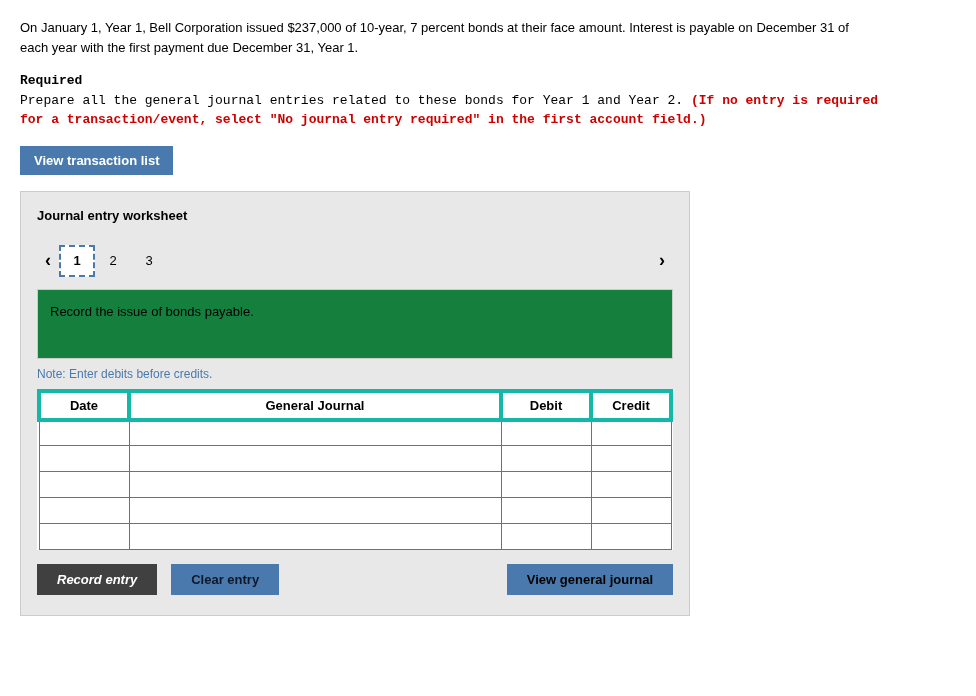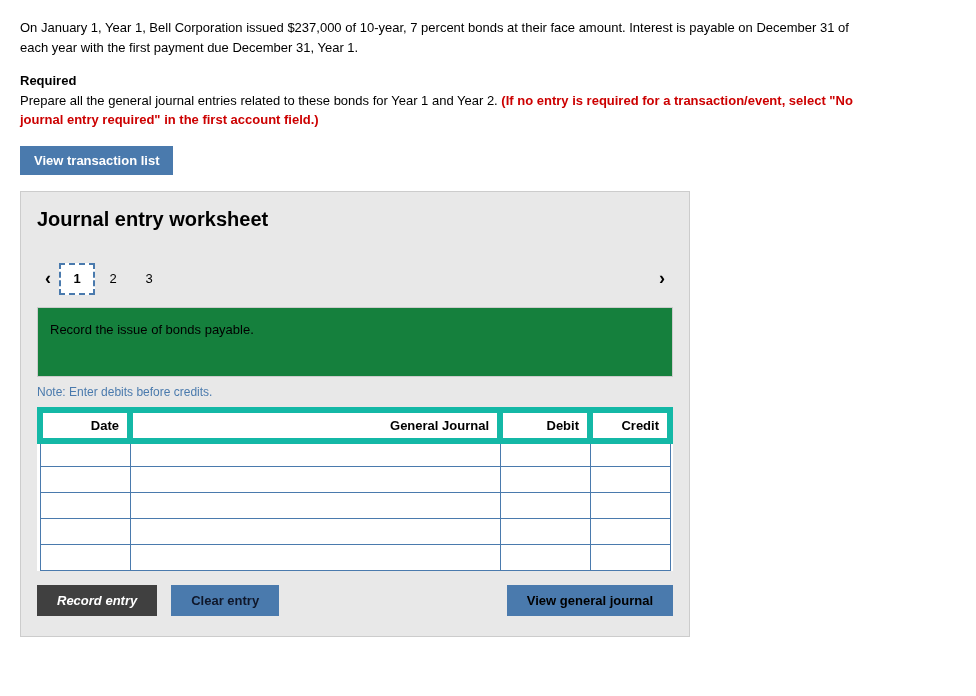--- a/index.html
+++ b/index.html
@@ -14,20 +14,21 @@
     }
     .intro-text {
       font-size: 13px;
       line-height: 1.5;
       margin-bottom: 14px;
       max-width: 860px;
     }
     .required-section {
       margin-bottom: 16px;
       max-width: 860px;
+      font-family: Liberation Mono, monospace;
     }
     .required-section .required-label {
       font-weight: bold;
       font-size: 13px;
     }
     .required-section p {
       font-size: 13px;
       line-height: 1.5;
     }
     .required-section .bold-red {
@@ -44,23 +45,23 @@
       margin-bottom: 16px;
       font-weight: bold;
     }
     .worksheet-container {
       background: #e8e8e8;
       border: 1px solid #ccc;
       padding: 16px 16px 20px 16px;
       max-width: 670px;
     }
     .worksheet-title {
-      font-size: 20px;
-      font-weight: bold;
-      margin-bottom: 32px;
+      font-size: 13px;
+      font-weight: bold;
+      margin-bottom: 22px;
     }
     .tabs-row {
       display: flex;
       align-items: center;
       margin-bottom: 12px;
       gap: 0;
     }
     .tab-arrow {
       background: none;
       border: none;
@@ -103,24 +104,24 @@
       font-size: 12px;
       margin-bottom: 8px;
     }
     .journal-table {
       width: 100%;
       border-collapse: collapse;
       background: #fff;
       margin-bottom: 14px;
     }
     .journal-table th {
-      border: 6px solid #14b8a6;
+      border: 4px solid #14b8a6;
       background: #fff;
       padding: 5px 8px;
-      text-align: right;
+      text-align: center;
       font-weight: bold;
       font-size: 13px;
     }
     .journal-table th.date-col { width: 90px; }
     .journal-table th.journal-col { }
     .journal-table th.debit-col { width: 90px; }
     .journal-table th.credit-col { width: 80px; }
     .journal-table td {
       border: 1px solid #4a7aad;
       padding: 0;

